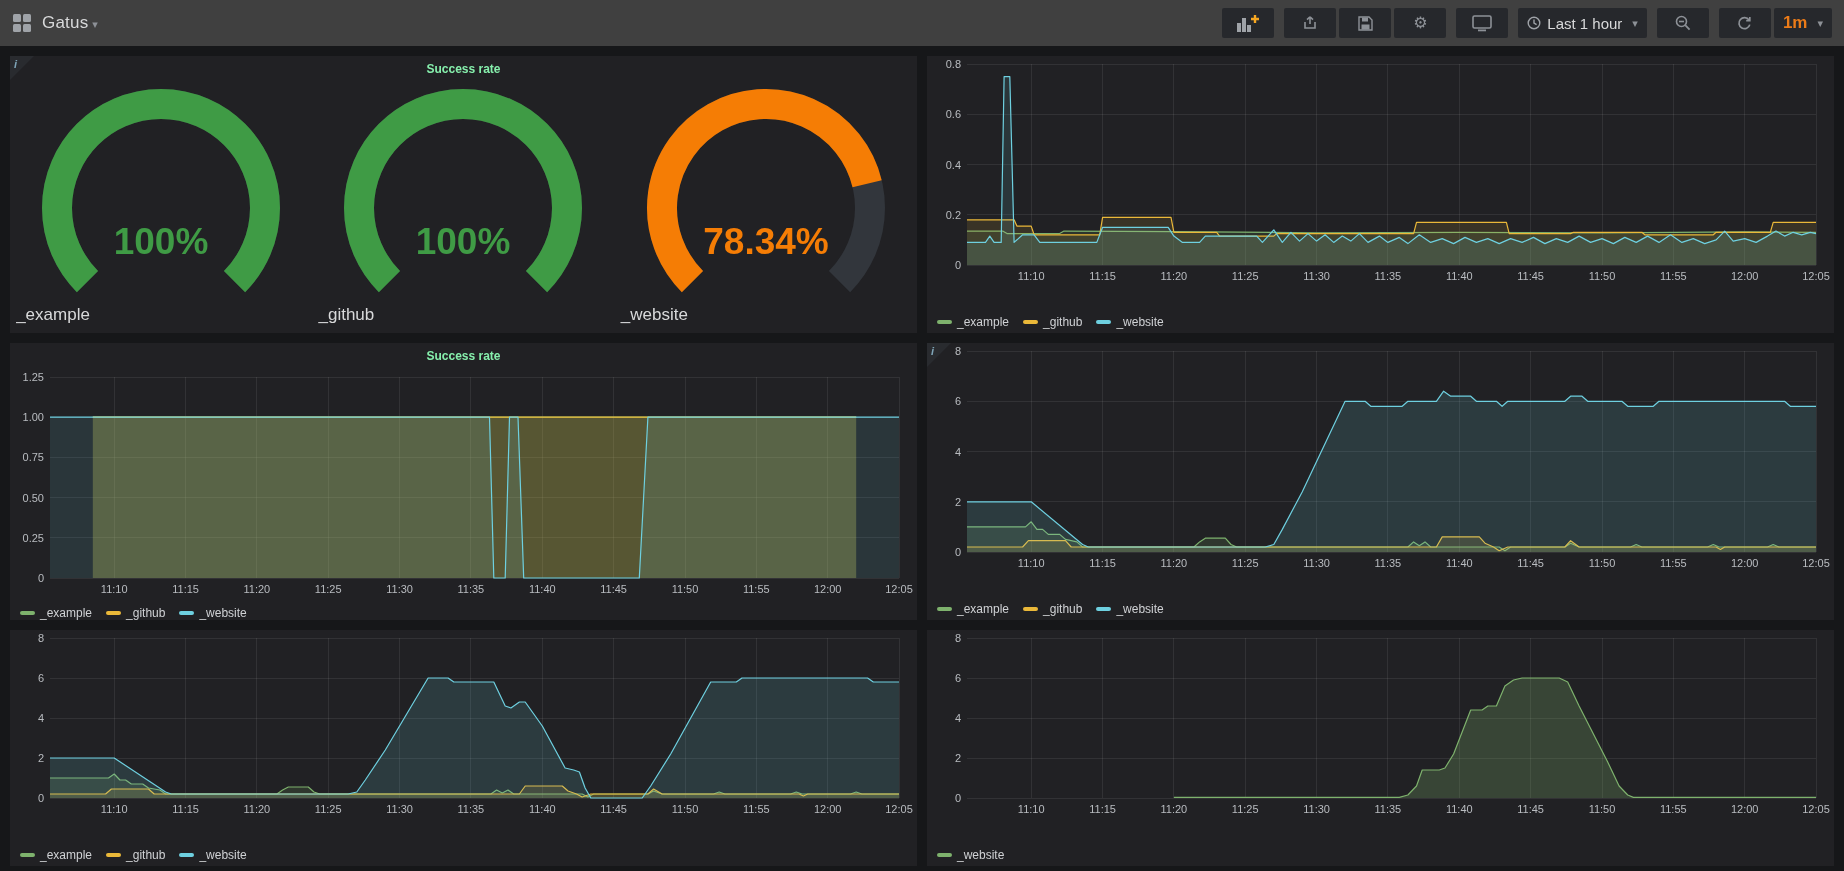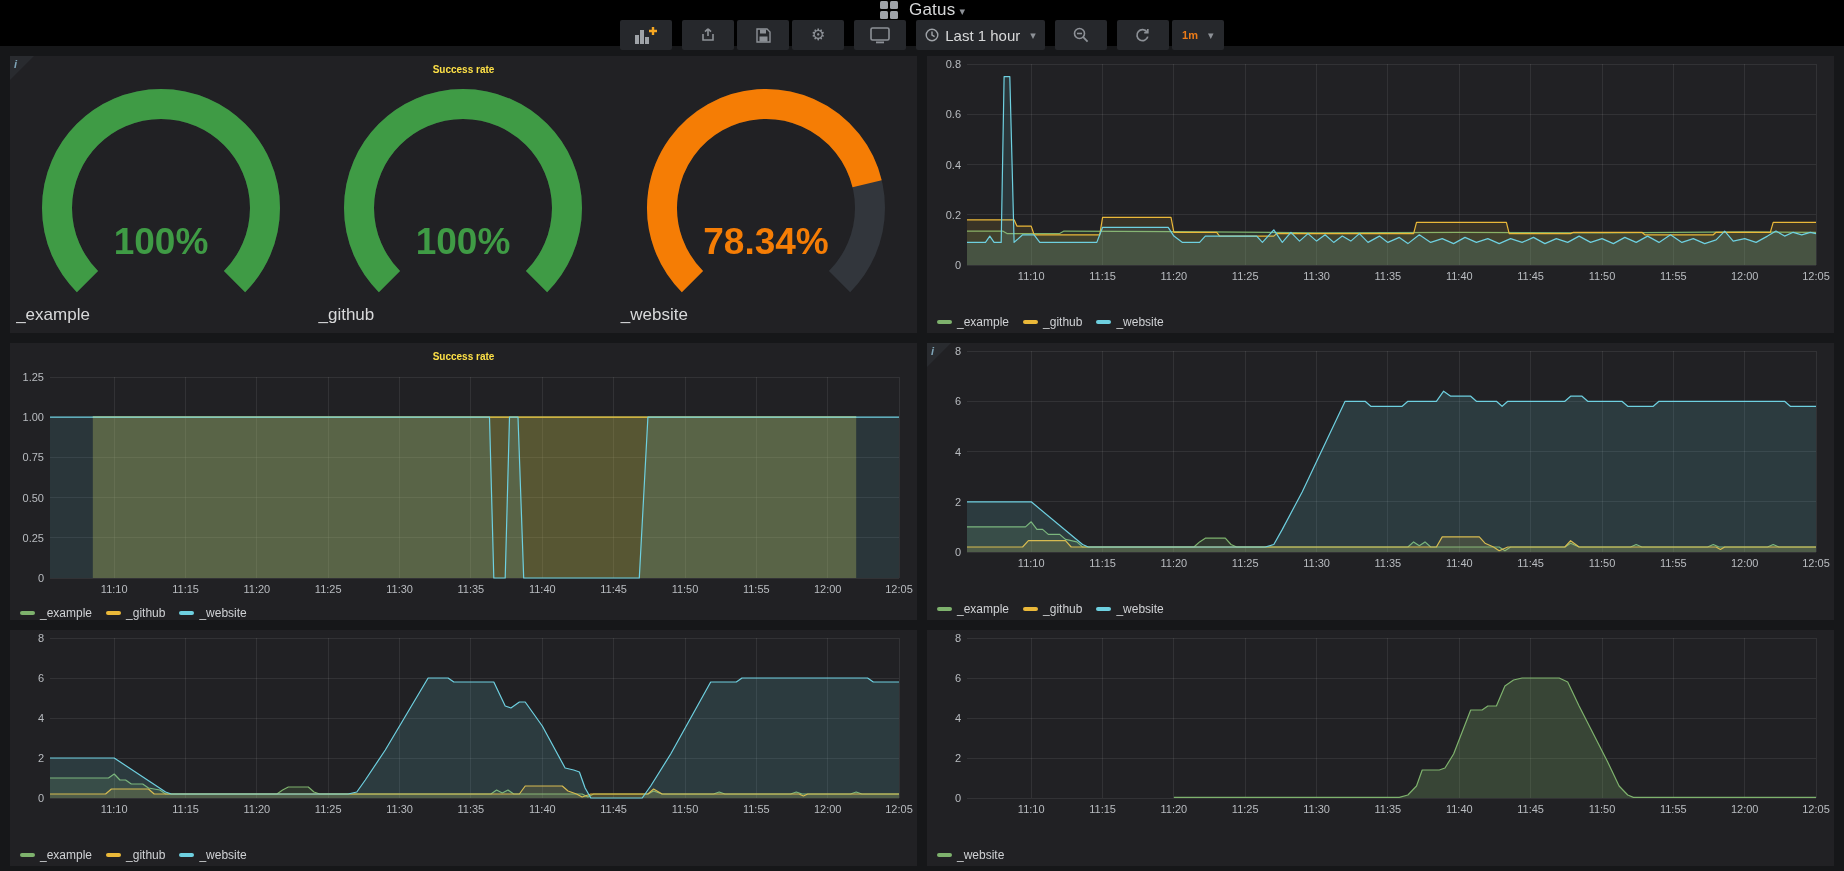--- a/index.html
+++ b/index.html
@@ -1,35 +1,35 @@
 <!DOCTYPE html>
 <html><head>
 <meta charset="utf-8">
 <style>
   html,body{margin:0;padding:0;background:#161719;width:1844px;height:871px;overflow:hidden;
     font-family:"Liberation Sans","DejaVu Sans",sans-serif;-webkit-font-smoothing:antialiased;}
   
-  .navbar{height:46px;background:#000000;display:flex;align-items:center;justify-content:space-between;padding:0 12px;flex-direction:column;}
+  .navbar{height:46px;background:#404040;display:flex;align-items:center;justify-content:space-between;padding:0 12px;}
   .nav-left{display:flex;align-items:center;gap:10px;}
   .dash-title{color:#d8d9da;font-size:17px;letter-spacing:.2px;}
   .caret{color:#8d9197;font-size:11px;margin-left:4px;}
   .nav-right{display:flex;align-items:center;gap:10px;}
   .btn-group{display:flex;gap:3px;}
   .nav-btn{height:30px;min-width:34px;background:#26282c;border-radius:2px;display:flex;align-items:center;
     justify-content:center;padding:0 9px;color:#8d9197;cursor:pointer;gap:6px;}
   .nav-btn svg{display:block;}
   .tp-label{color:#d8d9da;font-size:15px;}
-  .refresh-interval{color:#eb7b18;font-size:11px;font-weight:700;}
+  .refresh-interval{color:#eb7b18;font-size:17px;font-weight:700;}
   .gear-glyph{font-size:16px;line-height:1;color:#8d9197;}
   
   .grid-wrap{padding:10px 10px 0 10px;display:grid;grid-template-columns:1fr 1fr;
     grid-template-rows:277px 277px 236px;gap:10px;}
   .panel{background:#212124;position:relative;display:flex;flex-direction:column;overflow:hidden;}
-  .panel-title{height:26px;display:flex;align-items:center;justify-content:center;color:#fde047;
-    font-size:10px;font-weight:700;cursor:pointer;flex:0 0 auto;}
+  .panel-title{height:26px;display:flex;align-items:center;justify-content:center;color:#86efac;
+    font-size:12px;font-weight:700;cursor:pointer;flex:0 0 auto;}
   .chart{flex:1 1 auto;position:relative;}
   .legend{height:22px;flex:0 0 auto;display:flex;align-items:center;gap:14px;padding-left:10px;}
   .leg-item{display:flex;align-items:center;gap:5px;cursor:pointer;}
   .leg-dash{width:15px;height:4px;border-radius:2px;display:inline-block;}
   .leg-label{color:#d0d2d5;font-size:12px;}
   svg text.tick{fill:#b9bcc0;font-size:11px;font-family:"Liberation Sans","DejaVu Sans",sans-serif;}
   line.grid{stroke:rgba(255,255,255,0.08);stroke-width:1;shape-rendering:crispEdges;}
   
   .info-corner{position:absolute;top:0;left:0;width:0;height:0;border-top:24px solid #292b2f;
     border-right:24px solid transparent;cursor:pointer;z-index:3;}

